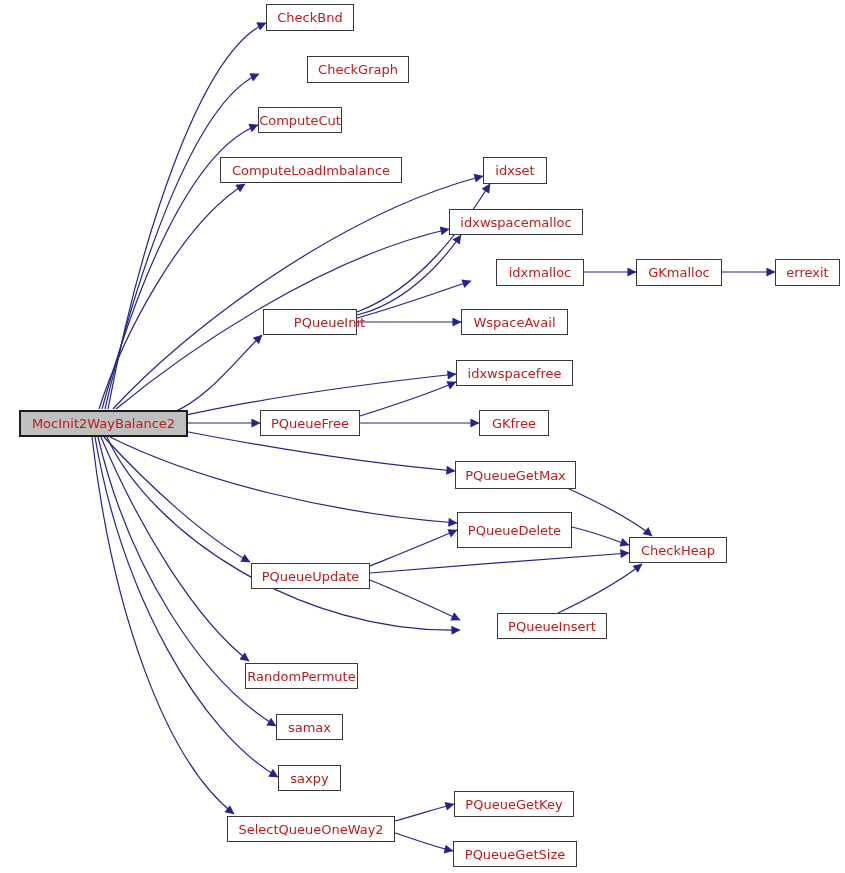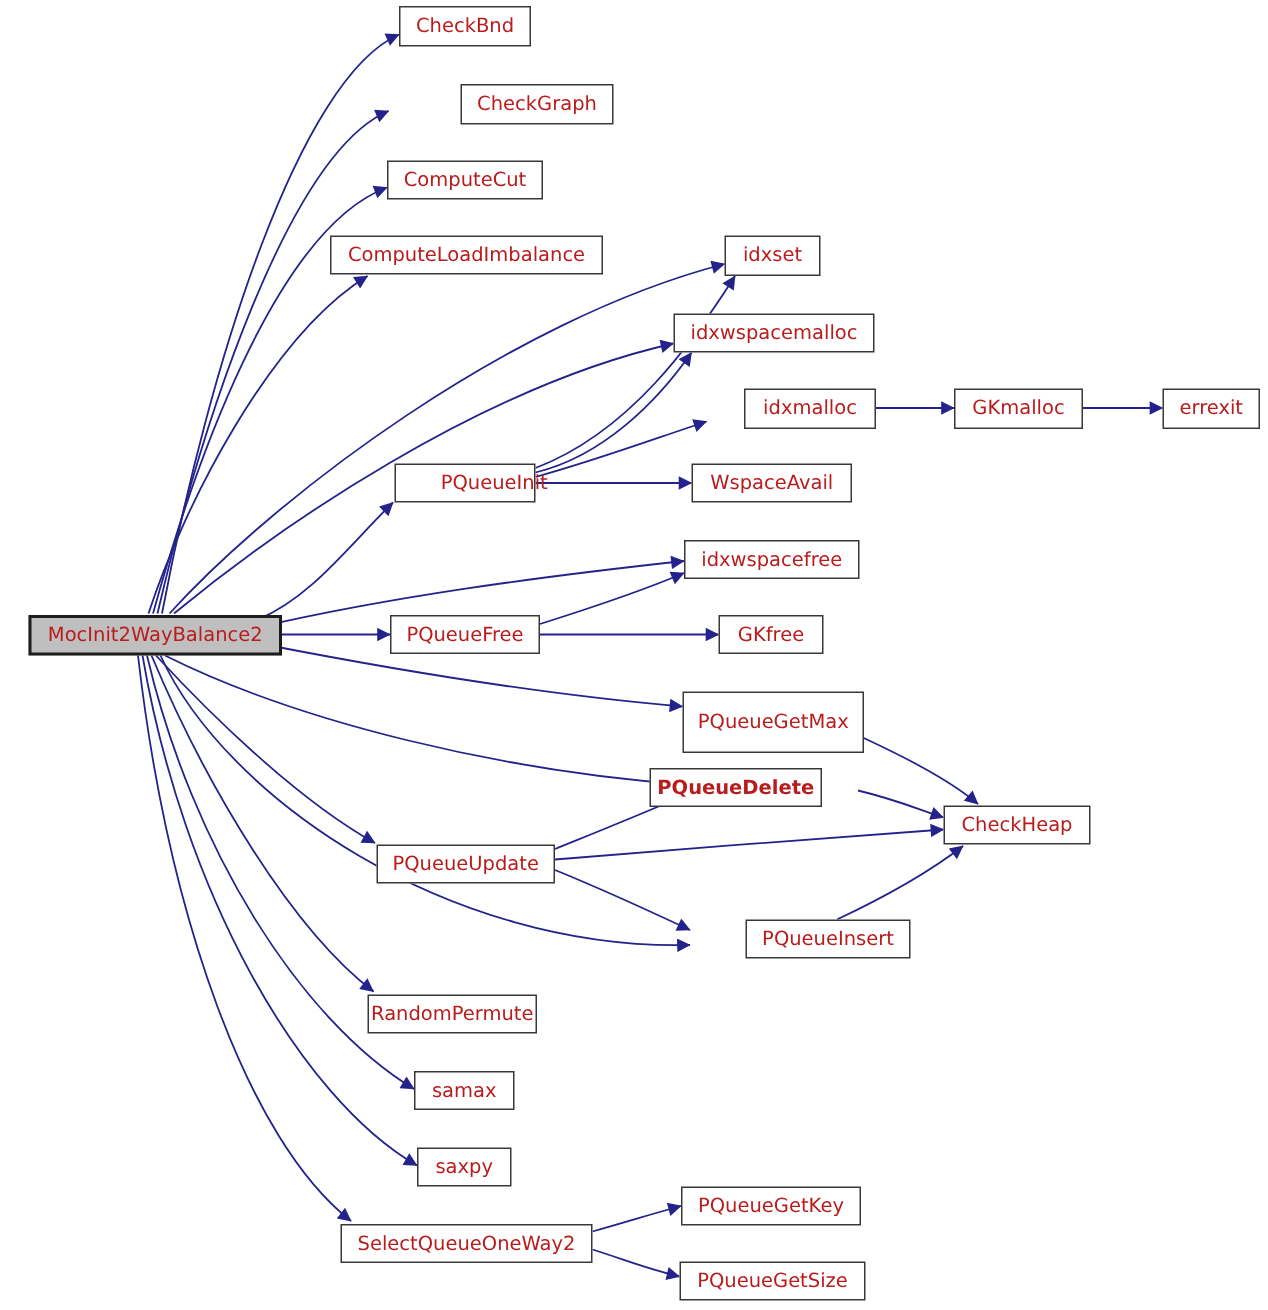--- a/index.html
+++ b/index.html
@@ -73,34 +73,34 @@
       <path d="M370,573 C455,566 545,559 629,553" class="edge" marker-end="url(#arrow)"></path>
       <path d="M370,580 C402,593 428,605 460,620" class="edge" marker-end="url(#arrow)"></path>
       <path d="M558,613 C592,597 620,581 642,564" class="edge" marker-end="url(#arrow)"></path>
       <path d="M395,821 C420,814 432,810 454,804" class="edge" marker-end="url(#arrow)"></path>
       <path d="M395,833 C420,841 432,846 453,851" class="edge" marker-end="url(#arrow)"></path>
     </svg>
   <div>
       <div class="node hl" style="left: 4px; top: 410px; width: 169px; height: 27px; margin-left: 15px;">MocInit2WayBalance2</div>
       <div class="node" style="left: 266px; top: 4px; width: 88px; height: 27px;">CheckBnd</div>
       <div class="node" style="left: 259px; top: 56px; width: 102px; height: 27px; margin-left: 48px;">CheckGraph</div>
-      <div class="node" style="left: 258px; top: 107px; width: 104px; height: 26px;">ComputeCut</div>
+      <div class="node" style="left: 258px; top: 107px; width: 84px; height: 26px;">ComputeCut</div>
       <div class="node" style="left: 220px; top: 157px; width: 182px; height: 26px;">ComputeLoadImbalance</div>
       <div class="node" style="left: 483px; top: 157px; width: 64px; height: 27px;">idxset</div>
       <div class="node" style="left: 449px; top: 209px; width: 134px; height: 26px;">idxwspacemalloc</div>
       <div class="node" style="left: 471px; top: 259px; width: 88px; height: 27px; margin-left: 25px;">idxmalloc</div>
       <div class="node" style="left: 636px; top: 259px; width: 86px; height: 27px;">GKmalloc</div>
       <div class="node" style="left: 775px; top: 259px; width: 65px; height: 27px;">errexit</div>
       <div class="node" style="left: 263px; top: 309px; width: 94px; height: 26px; padding-left: 39px;">PQueueInit</div>
       <div class="node" style="left: 461px; top: 309px; width: 107px; height: 26px;">WspaceAvail</div>
       <div class="node" style="left: 456px; top: 360px; width: 117px; height: 26px;">idxwspacefree</div>
       <div class="node" style="left: 260px; top: 410px; width: 100px; height: 26px;">PQueueFree</div>
       <div class="node" style="left: 479px; top: 410px; width: 70px; height: 26px;">GKfree</div>
-      <div class="node" style="left: 455px; top: 461px; width: 121px; height: 41px;">PQueueGetMax</div>
-      <div class="node" style="left: 433px; top: 512px; width: 115px; height: 26px; font-weight: bold;">PQueueDelete</div>
+      <div class="node" style="left: 455px; top: 461px; width: 121px; height: 28px;">PQueueGetMax</div>
+      <div class="node" style="left: 457px; top: 512px; width: 115px; height: 36px;">PQueueDelete</div>
       <div class="node" style="left: 629px; top: 537px; width: 98px; height: 26px;">CheckHeap</div>
       <div class="node" style="left: 251px; top: 563px; width: 119px; height: 26px;">PQueueUpdate</div>
       <div class="node" style="left: 460px; top: 613px; width: 110px; height: 26px; margin-left: 37px;">PQueueInsert</div>
       <div class="node" style="left: 245px; top: 663px; width: 113px; height: 26px;">RandomPermute</div>
       <div class="node" style="left: 276px; top: 714px; width: 67px; height: 26px;">samax</div>
       <div class="node" style="left: 278px; top: 765px; width: 63px; height: 26px;">saxpy</div>
       <div class="node" style="left: 227px; top: 816px; width: 168px; height: 26px;">SelectQueueOneWay2</div>
       <div class="node" style="left: 454px; top: 791px; width: 120px; height: 26px;">PQueueGetKey</div>
       <div class="node" style="left: 453px; top: 841px; width: 124px; height: 26px;">PQueueGetSize</div>
     </div>

